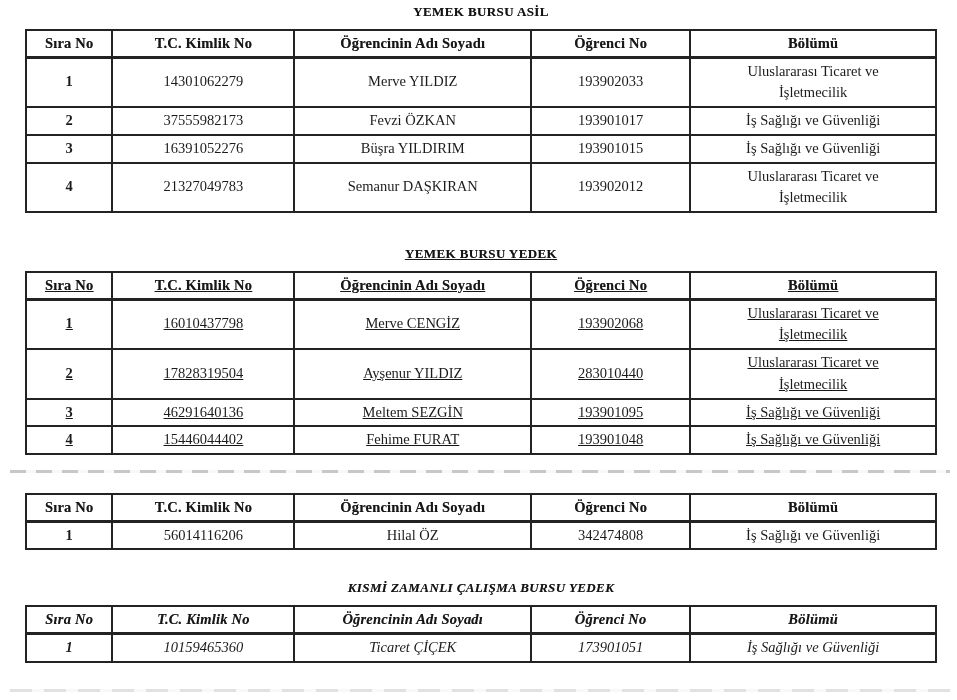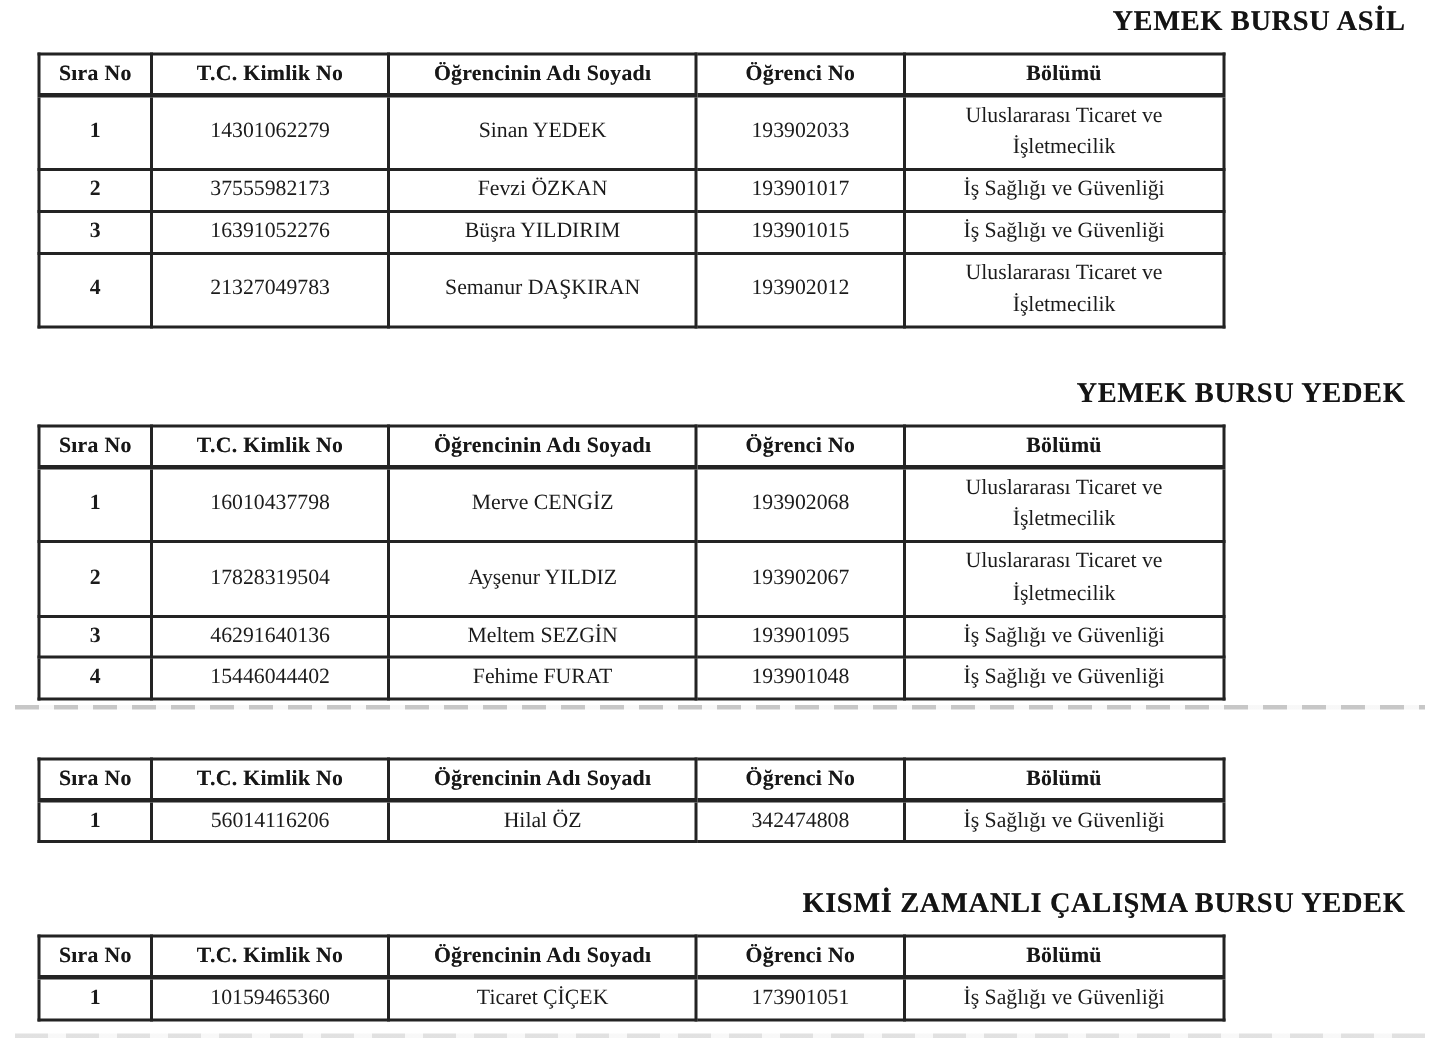--- a/index.html
+++ b/index.html
@@ -11,34 +11,34 @@
     overflow:hidden;
     position:relative;
   }
   .page {
     width:957px; height:700px;
     padding:4px 20px 0 25px;
     position:relative;
   }
   .section { page-break-inside:avoid; }
   .section-title {
-    text-align:right;
-    font-size:19px;
+    text-align:center;
+    font-size:13px;
     font-weight:700;
     letter-spacing:.4px;
     color:#141414;
     margin:0 0 9px 0;
     
     text-shadow:0 0 .4px rgba(20,20,20,.55);
   }
-  .sec-2 { margin-top:33px; }
+  .sec-2 { margin-top:33px;text-decoration:underline; }
   .sec-3 { margin-top:38px; }
-  .sec-4 { margin-top:30px; }
+  .sec-4 { margin-top:30px;font-style:italic; }
   table.roster {
-    width:792px;
+    width:912px;
     border-collapse:collapse;
     table-layout:fixed;
   }
   table.roster th, table.roster td {
     border:2px solid #232323;
     text-align:center;
     vertical-align:middle;
     padding:2px 5px;
     white-space:pre-line;
     overflow:hidden;
@@ -105,21 +105,21 @@
             <th>T.C. Kimlik No</th>
             <th>Öğrencinin Adı Soyadı</th>
             <th>Öğrenci No</th>
             <th>Bölümü</th>
           </tr>
         </thead>
         <tbody>
           <tr>
             <td>1</td>
             <td>14301062279</td>
-            <td>Sinan YEDEK</td>
+            <td>Merve YILDIZ</td>
             <td>193902033</td>
             <td>Uluslararası Ticaret ve
 İşletmecilik</td>
           </tr>
           <tr>
             <td>2</td>
             <td>37555982173</td>
             <td>Fevzi ÖZKAN</td>
             <td>193901017</td>
             <td>İş Sağlığı ve Güvenliği</td>
@@ -168,21 +168,21 @@
             <td>16010437798</td>
             <td>Merve CENGİZ</td>
             <td>193902068</td>
             <td>Uluslararası Ticaret ve
 İşletmecilik</td>
           </tr>
           <tr>
             <td>2</td>
             <td>17828319504</td>
             <td>Ayşenur YILDIZ</td>
-            <td>193902067</td>
+            <td>283010440</td>
             <td>Uluslararası Ticaret ve
 İşletmecilik</td>
           </tr>
           <tr>
             <td>3</td>
             <td>46291640136</td>
             <td>Meltem SEZGİN</td>
             <td>193901095</td>
             <td>İş Sağlığı ve Güvenliği</td>
           </tr>

